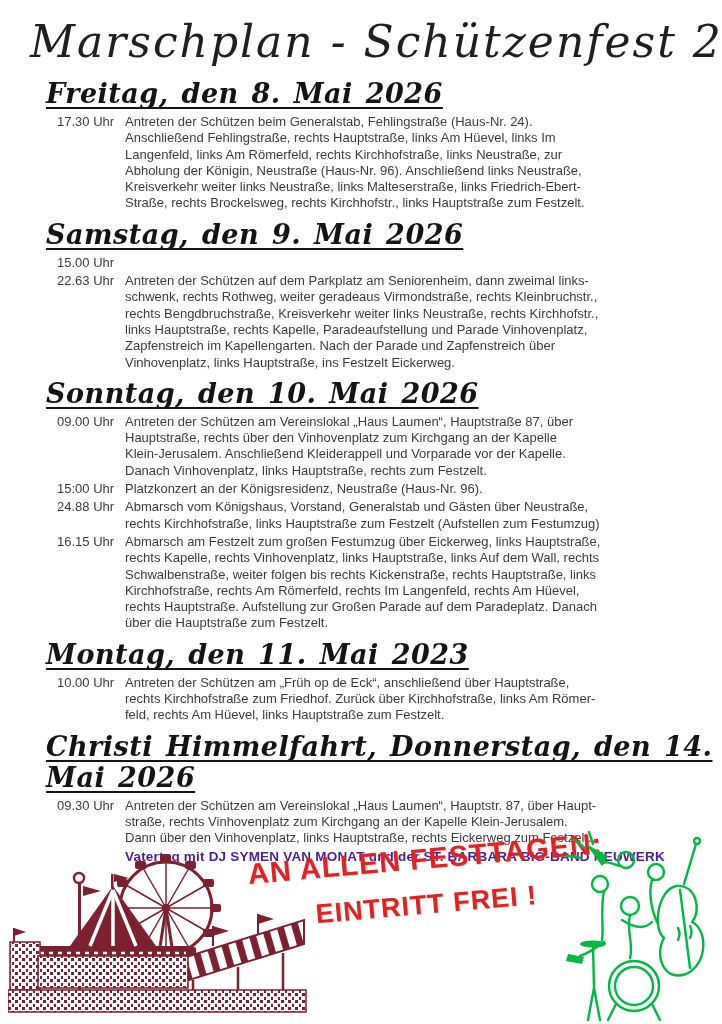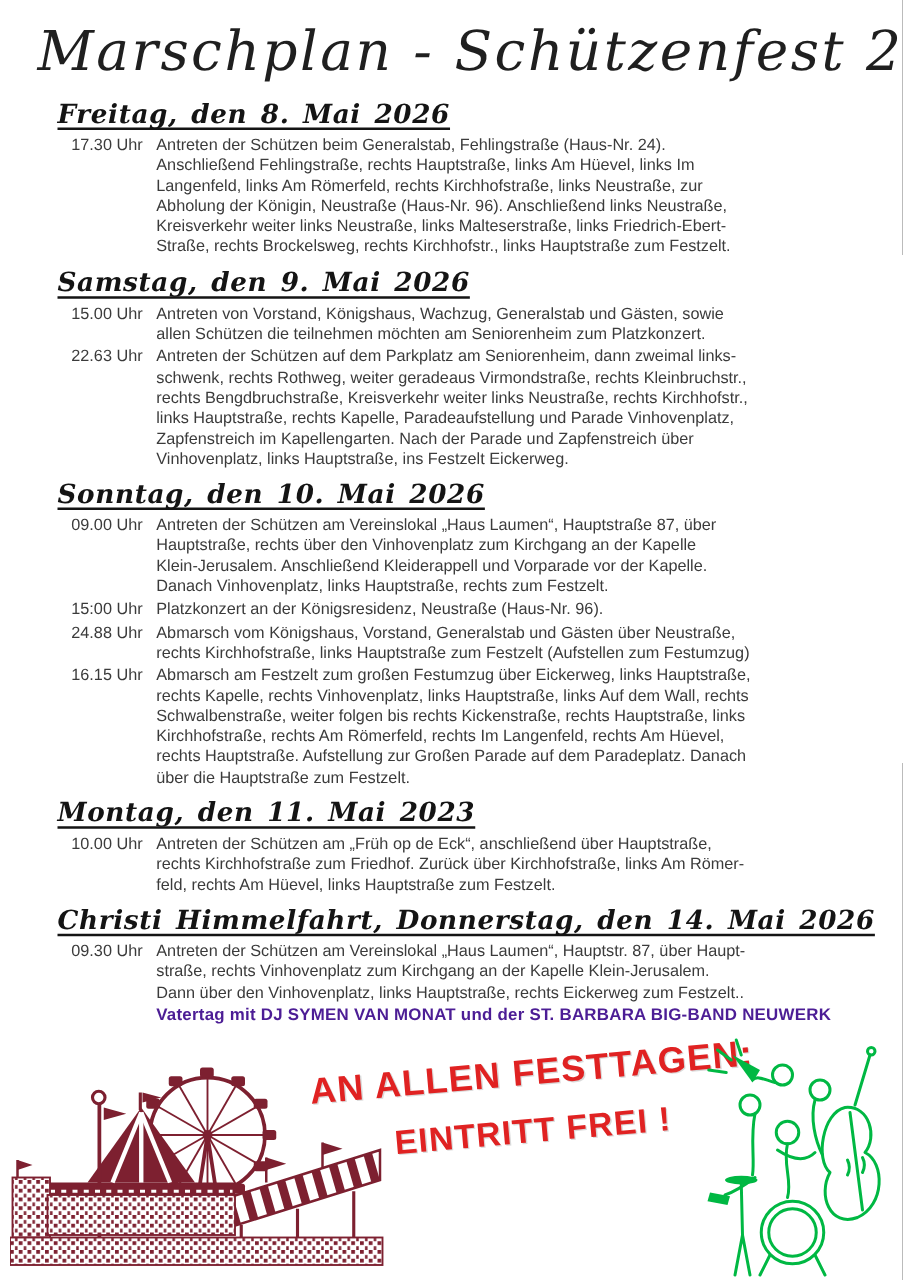--- a/index.html
+++ b/index.html
@@ -21,21 +21,21 @@
     color: #1f1f1f;
     white-space: nowrap;
   }
   .section { margin: 0; }
   .section-heading {
     display: inline-block;
     margin: 5px 0 3px 46px;
     font-family: "DejaVu Serif", serif;
     font-style: italic;
     font-weight: bold;
-    font-size: 21px;
+    font-size: 27px;
     letter-spacing: 0.5px;
     word-spacing: 3px;
     color: #141414;
     text-decoration: underline;
     text-decoration-thickness: 1.5px;
     text-underline-offset: 4px;
     text-decoration-skip-ink: none;
   }
   .entry {
     display: flex;
@@ -86,22 +86,20 @@
 Abholung der Königin, Neustraße (Haus-Nr. 96). Anschließend links Neustraße,
 Kreisverkehr weiter links Neustraße, links Malteserstraße, links Friedrich-Ebert-
 Straße, rechts Brockelsweg, rechts Kirchhofstr., links Hauptstraße zum Festzelt.</div>
     </div>
   </div>
 
   <div class="section">
     <div class="section-heading">Samstag, den 9. Mai 2026</div>
     <div class="entry">
       <div class="time">15.00 Uhr</div>
-      <div class="text">Antreten von Vorstand, Königshaus, Wachzug, Generalstab und Gästen, sowie
-allen Schützen die teilnehmen möchten am Seniorenheim zum Platzkonzert.</div>
     </div>
     <div class="entry">
       <div class="time">22.63 Uhr</div>
       <div class="text">Antreten der Schützen auf dem Parkplatz am Seniorenheim, dann zweimal links-
 schwenk, rechts Rothweg, weiter geradeaus Virmondstraße, rechts Kleinbruchstr.,
 rechts Bengdbruchstraße, Kreisverkehr weiter links Neustraße, rechts Kirchhofstr.,
 links Hauptstraße, rechts Kapelle, Paradeaufstellung und Parade Vinhovenplatz,
 Zapfenstreich im Kapellengarten. Nach der Parade und Zapfenstreich über
 Vinhovenplatz, links Hauptstraße, ins Festzelt Eickerweg.</div>
     </div>

